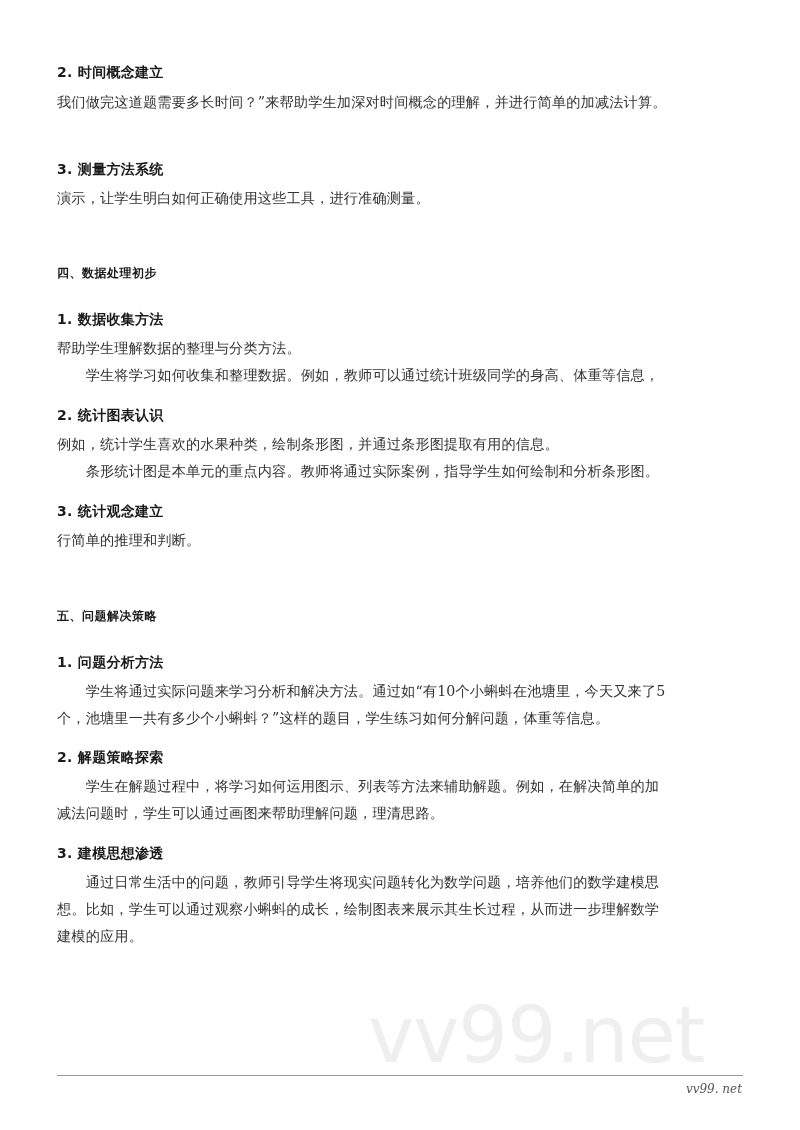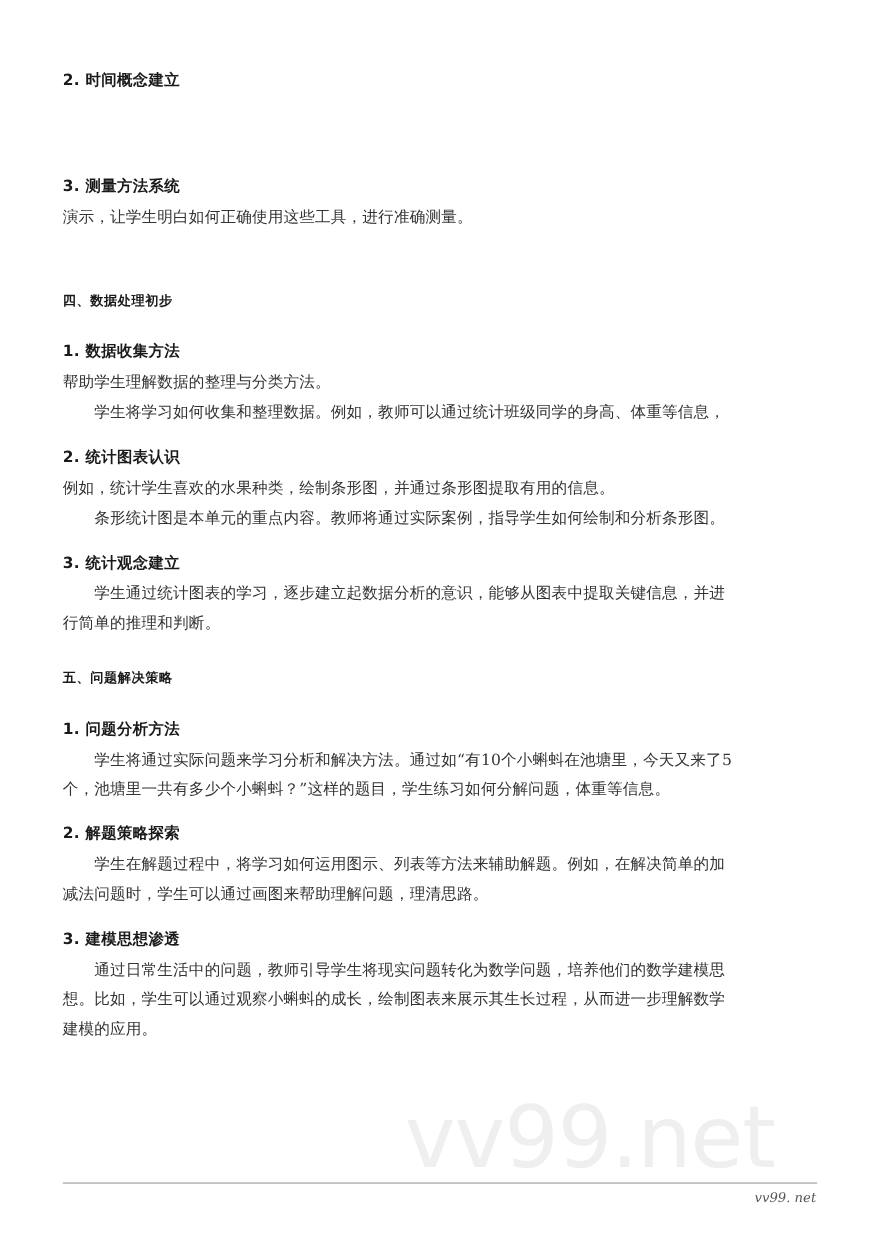--- a/index.html
+++ b/index.html
@@ -84,20 +84,21 @@
       white-space: nowrap;
     }
   </style>
 </head>
 <body>
 
 <div class="page">
 
   <div class="h3" style="top:64px;">2. 时间概念建立</div>
   <div class="para" style="top:89px;">
+    <span class="line">我们做完这道题需要多长时间？”来帮助学生加深对时间概念的理解，并进行简单的加减法计算。</span>
   </div>
 
   <div class="h3" style="top:161px;">3. 测量方法系统</div>
   <div class="para" style="top:185px;">
     <span class="line">演示，让学生明白如何正确使用这些工具，进行准确测量。</span>
   </div>
 
   <div class="h2" style="top:265px;">四、数据处理初步</div>
 
   <div class="h3" style="top:311px;">1. 数据收集方法</div>
@@ -107,21 +108,20 @@
   </div>
 
   <div class="h3" style="top:407px;">2. 统计图表认识</div>
   <div class="para" style="top:431px;">
     <span class="line">例如，统计学生喜欢的水果种类，绘制条形图，并通过条形图提取有用的信息。</span>
     <span class="line">　　条形统计图是本单元的重点内容。教师将通过实际案例，指导学生如何绘制和分析条形图。</span>
   </div>
 
   <div class="h3" style="top:503px;">3. 统计观念建立</div>
   <div class="para" style="top:527px;">
-    <span class="line">　　学生通过统计图表的学习，逐步建立起数据分析的意识，能够从图表中提取关键信息，并进</span>
     <span class="line">行简单的推理和判断。</span>
   </div>
 
   <div class="h2" style="top:608px;">五、问题解决策略</div>
 
   <div class="h3" style="top:654px;">1. 问题分析方法</div>
   <div class="para" style="top:678px;">
     <span class="line">　　学生将通过实际问题来学习分析和解决方法。通过如“有10个小蝌蚪在池塘里，今天又来了5</span>
     <span class="line">个，池塘里一共有多少个小蝌蚪？”这样的题目，学生练习如何分解问题，体重等信息。</span>
   </div>

